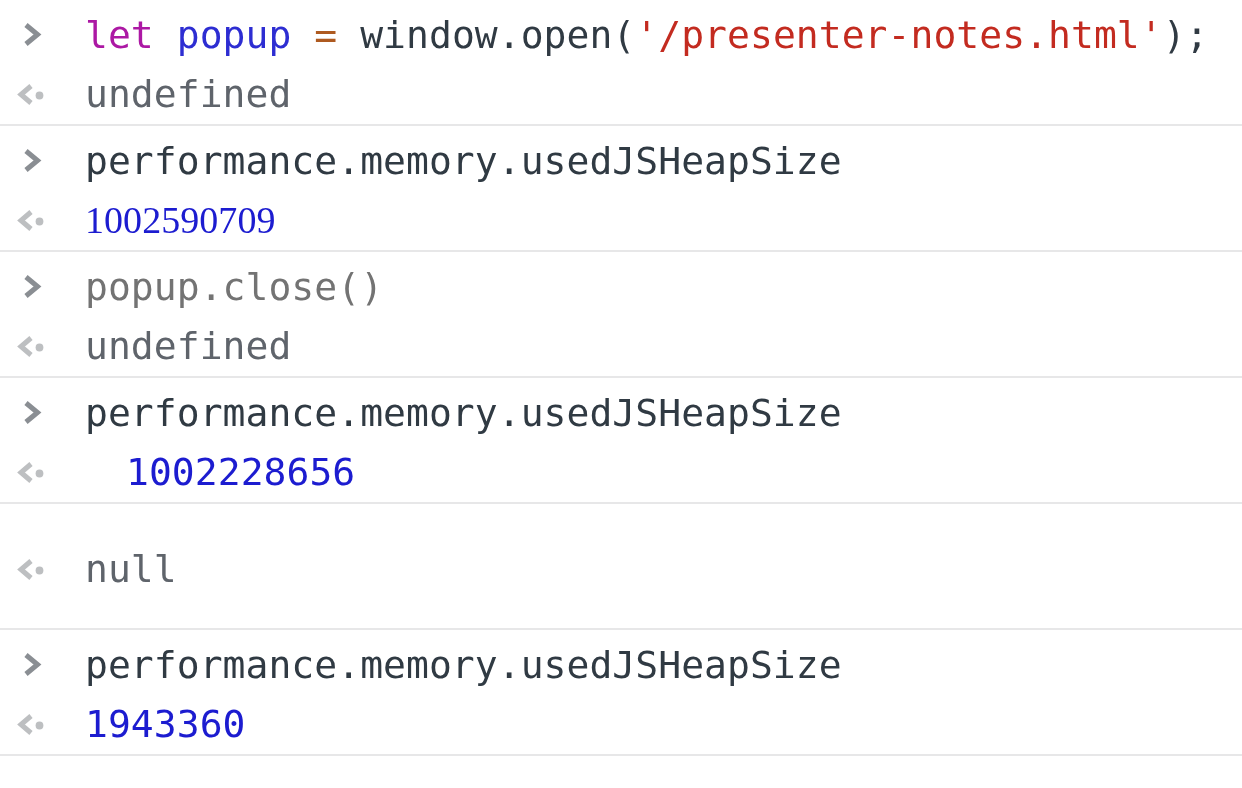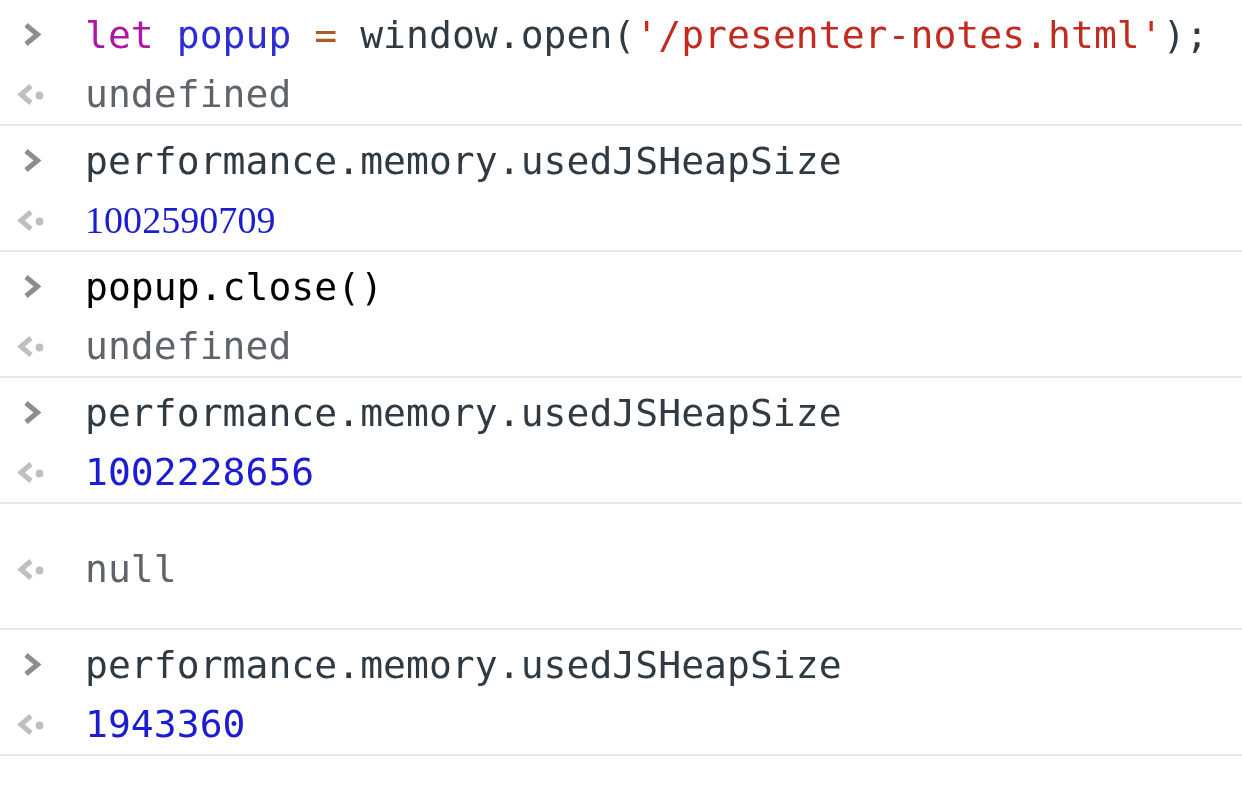--- a/index.html
+++ b/index.html
@@ -90,21 +90,21 @@
         <span class="code"><span style="color: rgb(28, 28, 208); font-family: Liberation Serif, serif;">1002590709</span></span>
       </div>
     </div>
     <div class="group">
       <div class="row">
         <span class="gutter in">
           <svg width="24" height="27" viewBox="0 0 24 27">
             <path d="M6 4 L17.5 13.5 L6 23" fill="none" stroke="#8a8e93" stroke-width="5"></path>
           </svg>
         </span>
-        <span class="code"><span style="color: #000000;">popup.close()</span></span>
+        <span class="code"><span style="color: #737373;">popup.close()</span></span>
       </div>
       <div class="row">
         <span class="gutter out">
           <svg width="33" height="28" viewBox="0 0 33 28">
             <path d="M15 6 L5 14.5 L15 23" fill="none" stroke="#bdbfc1" stroke-width="5"></path>
             <circle cx="23.5" cy="15.5" r="3.9" fill="#bdbfc1"></circle>
           </svg>
         </span>
         <span class="code"><span style="color: rgb(95, 100, 107);">undefined</span></span>
       </div>
@@ -118,21 +118,21 @@
         </span>
         <span class="code"><span style="color: rgb(48, 58, 67);">performance.memory.usedJSHeapSize</span></span>
       </div>
       <div class="row">
         <span class="gutter out">
           <svg width="33" height="28" viewBox="0 0 33 28">
             <path d="M15 6 L5 14.5 L15 23" fill="none" stroke="#bdbfc1" stroke-width="5"></path>
             <circle cx="23.5" cy="15.5" r="3.9" fill="#bdbfc1"></circle>
           </svg>
         </span>
-        <span class="code"><span style="color: rgb(28, 28, 208);">1002228656</span></span>
+        <span class="code"><span style="color: rgb(28, 28, 208); margin-left: 41px;">1002228656</span></span>
       </div>
     </div>
     <div class="group">
       <div class="row">
         <span class="gutter out">
           <svg width="33" height="28" viewBox="0 0 33 28">
             <path d="M15 6 L5 14.5 L15 23" fill="none" stroke="#bdbfc1" stroke-width="5"></path>
             <circle cx="23.5" cy="15.5" r="3.9" fill="#bdbfc1"></circle>
           </svg>
         </span>

